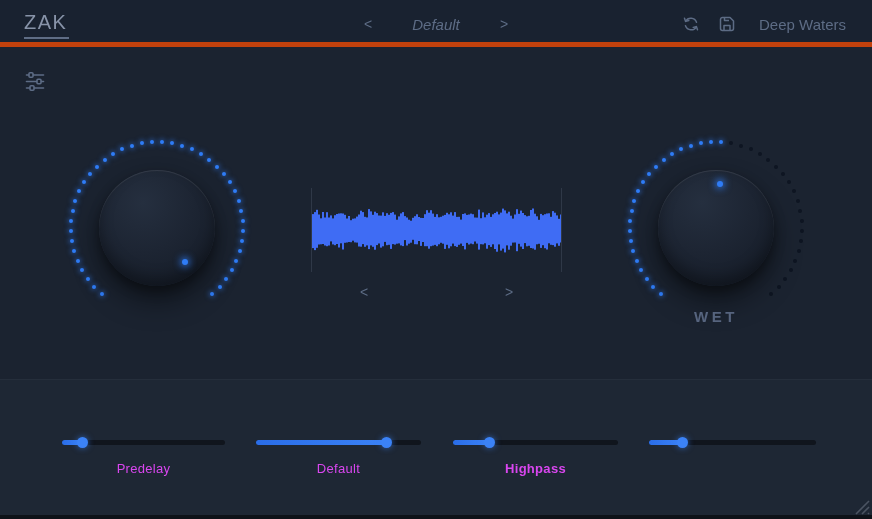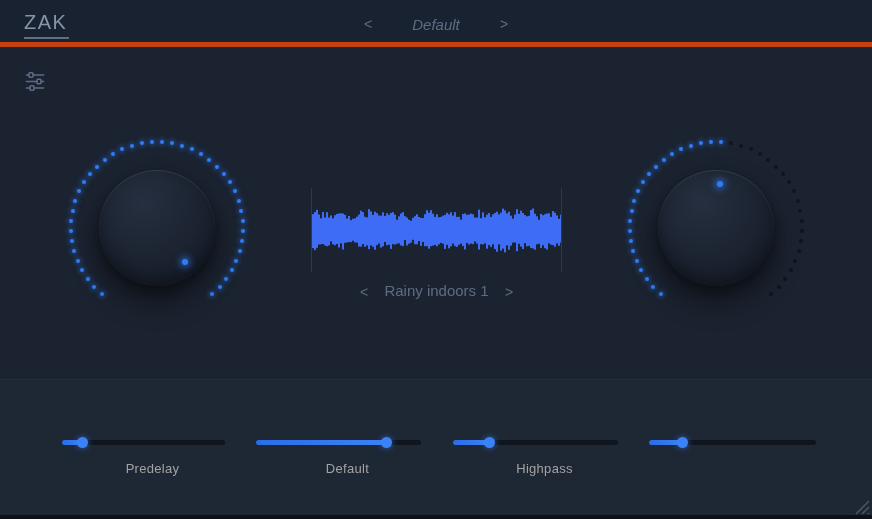--- a/index.html
+++ b/index.html
@@ -95,55 +95,73 @@
 
   
   .bottom-panel {
     position:absolute; left:0; top:379px; width:872px; height:140px;
     background:var(--bg-bottom,#1e2734);
     border-top:1px solid rgba(255,255,255,.035);
   }
   .slider-unit { position:absolute; top:436px; height:46px; }
   .slider-unit.s0 { left:62px;  width:163px; }
   .slider-unit.s1 { left:256px; width:165px; }
-  .slider-unit.s2 { left:453px; width:165px; }
+  .slider-unit.s2 { left:453px; width:165px;font-weight:bold; }
   .slider-unit.s3 { left:649px; width:167px; }
   .slider-track {
     position:absolute; left:0; top:4px; width:100%; height:5px;
     background:#10151d; border-radius:3px; cursor:pointer;
   }
   .slider-fill {
     position:absolute; left:0; top:0; height:5px; border-radius:3px;
     background:linear-gradient(90deg,#2a6de8,#3b82f6);
   }
   .slider-thumb {
     position:absolute; top:-3px; width:11px; height:11px; border-radius:50%;
     background:#3b82f6; box-shadow:0 0 6px rgba(59,130,246,.65); cursor:pointer;
   }
   .slider-label {
-    position:absolute; left:9px; top:25px; width:100%; text-align:center;
-    font-size:13px; color:#a3a3a3; letter-spacing:.3px;
+    position:absolute; left:0; top:25px; width:100%; text-align:center;
+    font-size:13px; color:#d946ef; letter-spacing:.3px;
   }
 
   
   .bottom-edge { position:absolute; left:0; bottom:0; width:872px; height:4px; background:#0e1218; }
   .resize-grip { position:absolute; right:2px; bottom:4px; width:20px; height:20px; cursor:nwse-resize; }
 </style>
 </head>
 <body>
 
 <div class="topbar">
   <div class="logo">ZAK</div>
 
   <div class="preset-nav">
     <span class="nav-arrow">&lt;</span>
     <span class="preset-name">Default</span>
     <span class="nav-arrow">&gt;</span>
   </div>
 
+  <div class="topbar-right">
+    <span class="icon-btn">
+      <svg width="20" height="20" viewBox="0 0 20 20" fill="none" stroke="#5d6c85" stroke-width="1.5" stroke-linecap="round">
+        <path d="M15.5 8.2 A6 6 0 0 0 4.6 7.2"></path>
+        <path d="M4.5 11.8 A6 6 0 0 0 15.4 12.8"></path>
+        <path d="M3.5 4.2 L4.6 7.4 L7.8 6.6" fill="none"></path>
+        <path d="M16.5 15.8 L15.4 12.6 L12.2 13.4" fill="none"></path>
+      </svg>
+    </span>
+    <span class="icon-btn">
+      <svg width="20" height="20" viewBox="0 0 20 20" fill="none" stroke="#5d6c85" stroke-width="1.5" stroke-linejoin="round">
+        <path d="M3.5 5.5 a2 2 0 0 1 2-2 h7.5 l3.5 3.5 v7.5 a2 2 0 0 1-2 2 h-9 a2 2 0 0 1-2-2 z"></path>
+        <path d="M7 16.2 v-4.7 h6 v4.7"></path>
+        <path d="M7.5 3.8 v2.7 h4.5"></path>
+      </svg>
+    </span>
+    <span class="bank-name">Deep Waters</span>
+  </div>
 </div>
 
 <span class="settings-btn">
   <svg width="20" height="21" viewBox="0 0 20 21" fill="none" stroke="#5d6c85" stroke-width="1.6" stroke-linecap="round">
     <line x1="1.5" y1="4" x2="18.5" y2="4"></line>
     <line x1="1.5" y1="10.5" x2="18.5" y2="10.5"></line>
     <line x1="1.5" y1="17" x2="18.5" y2="17"></line>
     <rect x="4" y="1.8" width="4" height="4.4" rx="1" fill="#192230"></rect>
     <rect x="12" y="8.3" width="4" height="4.4" rx="1" fill="#192230"></rect>
     <rect x="5" y="14.8" width="4" height="4.4" rx="1" fill="#192230"></rect>
@@ -239,20 +257,21 @@
       <div class="ring-dot" style="left: 197.935px; top: 126.49px;"></div>
       <div class="ring-dot" style="left: 195.729px; top: 136.494px;"></div>
       <div class="ring-dot" style="left: 192.348px; top: 146.164px;"></div>
       <div class="ring-dot" style="left: 187.842px; top: 155.364px;"></div>
       <div class="ring-dot" style="left: 182.273px; top: 163.963px;"></div>
       <div class="ring-dot" style="left: 175.721px; top: 171.839px;"></div>
       <div class="ring-dot" style="left: 168.28px; top: 178.88px;"></div>
     </div>
   <div class="knob"></div>
   <div class="knob-indicator" style="left: 116.294px; top: 68.21px;"></div>
+  <div class="knob-label">WET</div>
 </div>
 
 <div class="waveform-box">
     <div class="wf-bar" style="height: 33.3645px; transform: translateY(1.1px);"></div>
     <div class="wf-bar" style="height: 37.1485px; transform: translateY(1.1px);"></div>
     <div class="wf-bar" style="height: 37.6074px; transform: translateY(-1.2px);"></div>
     <div class="wf-bar" style="height: 29.4882px; transform: translateY(-0.5px);"></div>
     <div class="wf-bar" style="height: 25.729px; transform: translateY(1.3px);"></div>
     <div class="wf-bar" style="height: 32.8056px; transform: translateY(-2px);"></div>
     <div class="wf-bar" style="height: 28.3758px; transform: translateY(1.5px);"></div>
@@ -371,21 +390,20 @@
     <div class="wf-bar" style="height: 27.5425px; transform: translateY(0.8px);"></div>
     <div class="wf-bar" style="height: 33.5601px; transform: translateY(-1.9px);"></div>
     <div class="wf-bar" style="height: 33.0761px; transform: translateY(-0.3px);"></div>
     <div class="wf-bar" style="height: 28.702px; transform: translateY(-0.6px);"></div>
     <div class="wf-bar" style="height: 27.0086px; transform: translateY(1.8px);"></div>
     <div class="wf-bar" style="height: 28.2312px; transform: translateY(-1.5px);"></div>
   </div>
 
 <div class="ir-nav">
   <span class="nav-arrow ir-prev">&lt;</span>
-  <span class="ir-name">Rainy indoors 1</span>
   <span class="nav-arrow ir-next">&gt;</span>
 </div>
 
 <div class="bottom-panel"></div>
 
 <div class="slider-unit s0">
   <div class="slider-track">
     <div class="slider-fill" style="width: 12%;"></div>
     <div class="slider-thumb" style="left: calc(12% - 5px);"></div>
   </div>

